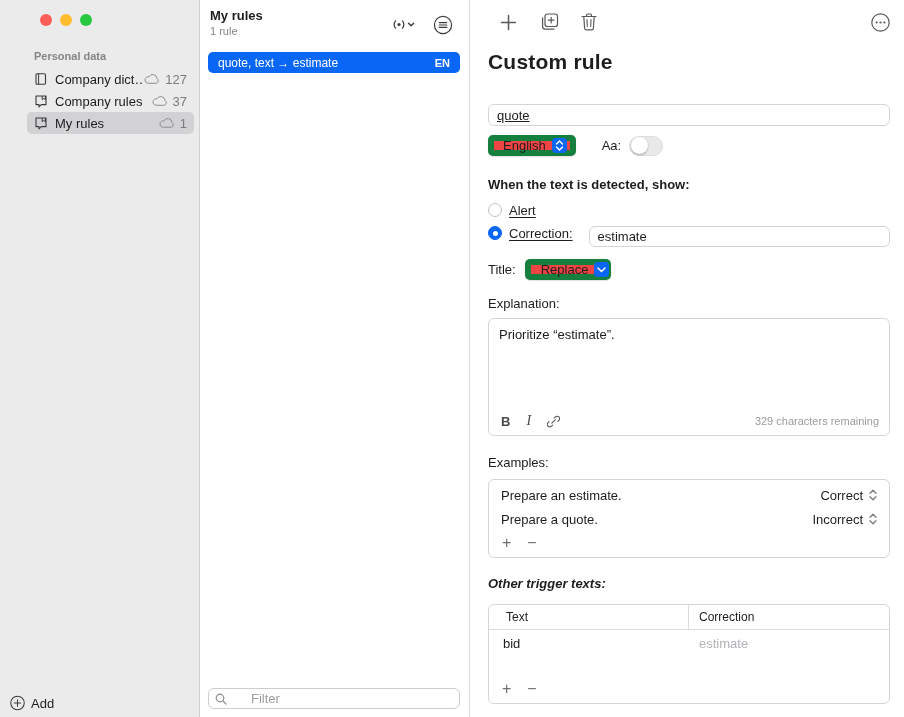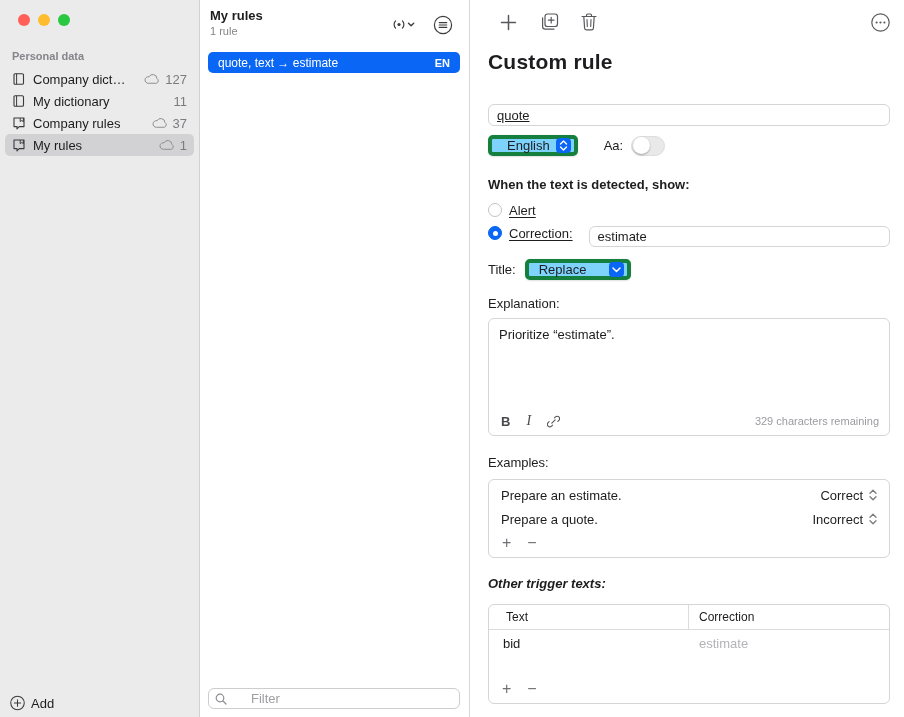--- a/index.html
+++ b/index.html
@@ -4,21 +4,21 @@
 <style>
   * { margin:0; padding:0; box-sizing:border-box; }
   html,body { width:904px; height:717px; }
   body {
     font-family:"Liberation Sans","DejaVu Sans",sans-serif;
     font-size:13px; color:#1d1d1f; background:#fff; overflow:hidden;
   }
   .app { display:flex; width:904px; height:717px; }
 
   
-  .sidebar { width:200px; background:#ebebeb; border-right:1px solid #d2d2d2; position:relative; flex-shrink:0; }
+  .sidebar { width:200px; background:#ebebeb; border-right:1px solid #d2d2d2; position:relative; flex-shrink:0;padding-left:22px; }
   .traffic { display:flex; gap:8px; padding:14px 0 0 18px; }
   .tl { width:12px; height:12px; border-radius:50%; }
   .tl.red{background:#ff5f57;} .tl.yellow{background:#febc2e;} .tl.green{background:#28c840;}
   .section-title { font-size:11px; color:#85858a; font-weight:600; padding:24px 0 4px 12px; }
   .side-rows { margin-top:2px; }
   .side-row { display:flex; align-items:center; height:22px; margin:0 5px; padding:0 7px; border-radius:5px; }
   .side-row.selected { background:#d2d2d4; }
   .side-icon { width:15px; display:flex; margin-right:6px; flex-shrink:0; }
   .side-label { flex:1; white-space:nowrap; overflow:hidden; }
   .cloud-icon { display:flex; margin-right:6px; }
@@ -45,38 +45,38 @@
   .toolbar { display:flex; align-items:center; height:44px; gap:22px; padding-left:12px; }
   .tb-spacer { flex:1; }
   .icon-btn { display:flex; align-items:center; }
   .page-title { font-size:21px; font-weight:700; margin-top:6px; letter-spacing:.2px; }
 
   .text-input { height:22px; border:1px solid #d5d5d8; border-radius:6px; padding:0 8px;
                 font-size:13px; font-family:inherit; outline:none; color:#1d1d1f; background:#fff; width:100%; }
   .trigger-input { margin-top:30px;text-decoration:underline; }
 
   .row-lang { display:flex; align-items:center; margin-top:9px; }
-  .popup { display:inline-flex; align-items:center; height:21px; border:4px solid #15803d; border-radius:5px;
-           background:#7dd3fc; box-shadow:0 .5px 1.5px rgba(0,0,0,.12); padding:0 3px 0 15px; gap:6px; }
+  .popup { display:inline-flex; align-items:center; height:21px; border:6px solid #15803d; border-radius:5px;
+           background:#ef4444; box-shadow:0 .5px 1.5px rgba(0,0,0,.12); padding:0 3px 0 9px; gap:6px; }
   .popup .badge { width:15px; height:15px; border-radius:4px; background:#0a66f5; display:flex; align-items:center; justify-content:center; flex-shrink:0; }
   .aa-label { margin-left:26px; margin-right:8px; }
   .toggle { width:34px; height:20px; border-radius:10px; background:#e9e9ea; border:1px solid #dddde0; position:relative; }
   .toggle .knob { position:absolute; top:.5px; left:.5px; width:17px; height:17px; border-radius:50%; background:#fff; box-shadow:0 1px 2px rgba(0,0,0,.3); }
 
   .heading { font-weight:700; margin-top:21px; }
   .radio-row { display:flex; align-items:flex-start; margin-top:11px; gap:7px; }
   .radio-row.second { margin-top:8px; }
   .radio { width:14px; height:14px; border-radius:50%; background:#fff; border:1px solid #c3c3c7; flex-shrink:0; }
   .radio.on { background:#0a66f5; border:1px solid #0a66f5; display:flex; align-items:center; justify-content:center; }
   .radio.on::after { content:''; width:5px; height:5px; background:#fff; border-radius:50%; }
   .ulabel { text-decoration:underline; text-underline-offset:2px; }
   .correction-input { flex:1; margin-left:9px; height:21px; }
 
   .row-title { display:flex; align-items:center; margin-top:12px; gap:9px; }
-  .popup.replace { width:106px; justify-content:space-between; padding-left:10px; }
+  .popup.replace { width:86px; justify-content:space-between; padding-left:10px; }
 
   .expl-label { margin-top:16px; }
   .expl-box { margin-top:7px; height:118px; border:1px solid #d5d5d8; border-radius:6px; position:relative; padding:8px 10px; }
   .expl-toolbar { position:absolute; left:12px; right:10px; bottom:6px; display:flex; align-items:center; gap:16px; }
   .fmt-b { font-weight:700; color:#4a4a4e; }
   .fmt-i { font-style:italic; font-family:"Liberation Serif",serif; font-size:14px; color:#4a4a4e; }
   .chars { margin-left:auto; font-size:11px; color:#9b9ba0; }
 
   .examples-label { margin-top:19px; }
   .examples-box { margin-top:9px; border:1px solid #d5d5d8; border-radius:6px; padding:3px 0 7px; }
@@ -120,30 +120,20 @@
         </span>
         <span class="side-label">Company dict…</span>
         <span class="cloud-icon">
           <svg width="15" height="10" viewBox="0 0 16 11">
               <path d="M4.6 10.2a3.6 3.6 0 1 1 .7-7.1A4.6 4.6 0 0 1 14 4.9a2.9 2.9 0 0 1-.7 5.3z" fill="none" stroke="#8e8e93" stroke-width="1.1"></path>
             </svg>
         </span>
         <span class="count">127</span>
       </div>
 
-      <div class="side-row">
-        <span class="side-icon">
-          <svg width="14" height="14" viewBox="0 0 14 14">
-              <path d="M3 1.8h7.2a1.3 1.3 0 0 1 1.3 1.3v7.8a1.3 1.3 0 0 1-1.3 1.3H3a1 1 0 0 1-1-1V2.8a1 1 0 0 1 1-1z" fill="none" stroke="#3a3a3c" stroke-width="1.1"></path>
-              <path d="M4.6 1.8v10.4" stroke="#3a3a3c" stroke-width="1"></path>
-            </svg>
-        </span>
-        <span class="side-label">My dictionary</span>
-        <span class="count">11</span>
-      </div>
 
       <div class="side-row">
         <span class="side-icon">
           <svg width="14" height="14" viewBox="0 0 14 14">
               <path d="M2 2h10v8.6H7.2L5 13v-2.4H2z" fill="none" stroke="#3a3a3c" stroke-width="1.1" stroke-linejoin="round"></path>
               <path d="M8.2 2v3.6l1.6-1.1 1.6 1.1V2" fill="none" stroke="#3a3a3c" stroke-width="1"></path>
             </svg>
         </span>
         <span class="side-label">Company rules</span>
         <span class="cloud-icon">

